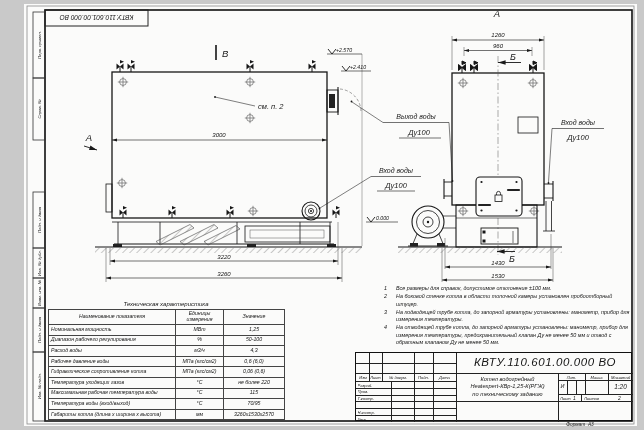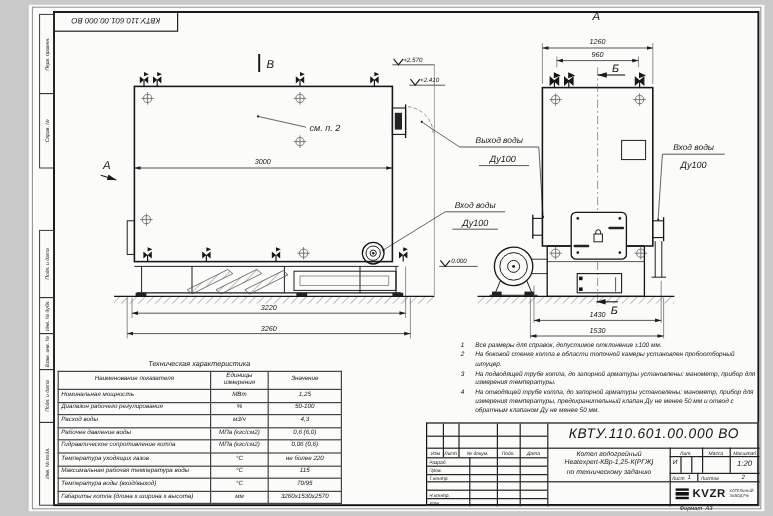--- a/index.html
+++ b/index.html
@@ -448,33 +448,19 @@
     <div class="tcell lbl" style="left:229px;top:21.5px;width:23px;text-align:center;">Масса</div>
     <div class="tcell lbl" style="left:252px;top:21.5px;width:25px;text-align:center;">Масштаб</div>
     <div class="tcell" style="left:202px;top:30px;width:9px;text-align:center;font-size:5.5px;">И</div>
     <div class="tcell" style="left:252px;top:30px;width:25px;text-align:center;font-size:6.5px;">1:20</div>
 
     <div class="tcell lbl" style="left:204px;top:42.5px;">Лист</div>
     <div class="tcell" style="left:217px;top:42px;font-size:5px;">1</div>
     <div class="tcell lbl" style="left:228px;top:42.5px;">Листов</div>
     <div class="tcell" style="left:262px;top:42px;font-size:5px;">2</div>
 
-    <div class="tcell" style="left:202px;top:48px;width:75px;height:21px;">
-      <div class="logo">
-        <span class="mark">
-            <i></i>
-            <i></i>
-            <i></i>
-          </span>
-        <span class="kvzr">KVZR</span>
-        <span class="logosub">
-          <div>КОТЕЛЬНЫЙ</div>
-          <div>ЗАВОД РФ</div>
-        </span>
-      </div>
-    </div>
   </div>
 
   <div class="ov fmt" style="left:540px;top:422px;width:80px;text-align:center;">
     <span>Формат</span>&nbsp;
     <span>А3</span>
   </div>
 </div>
 
 </body></html>

